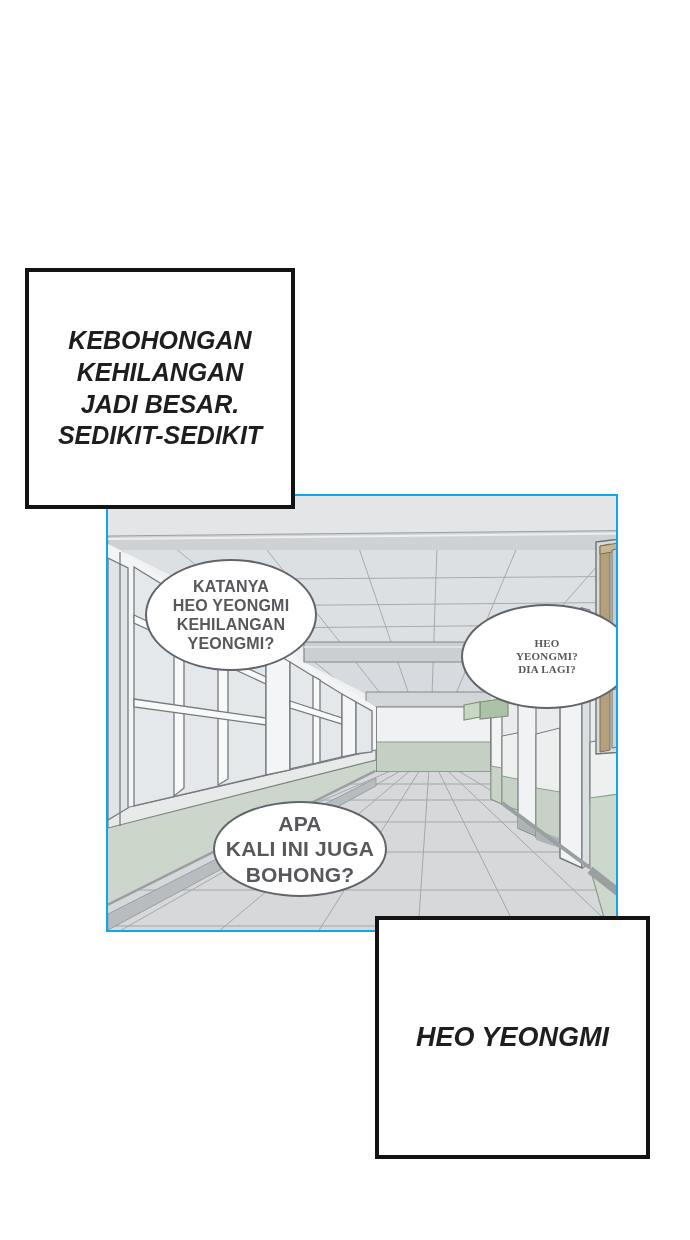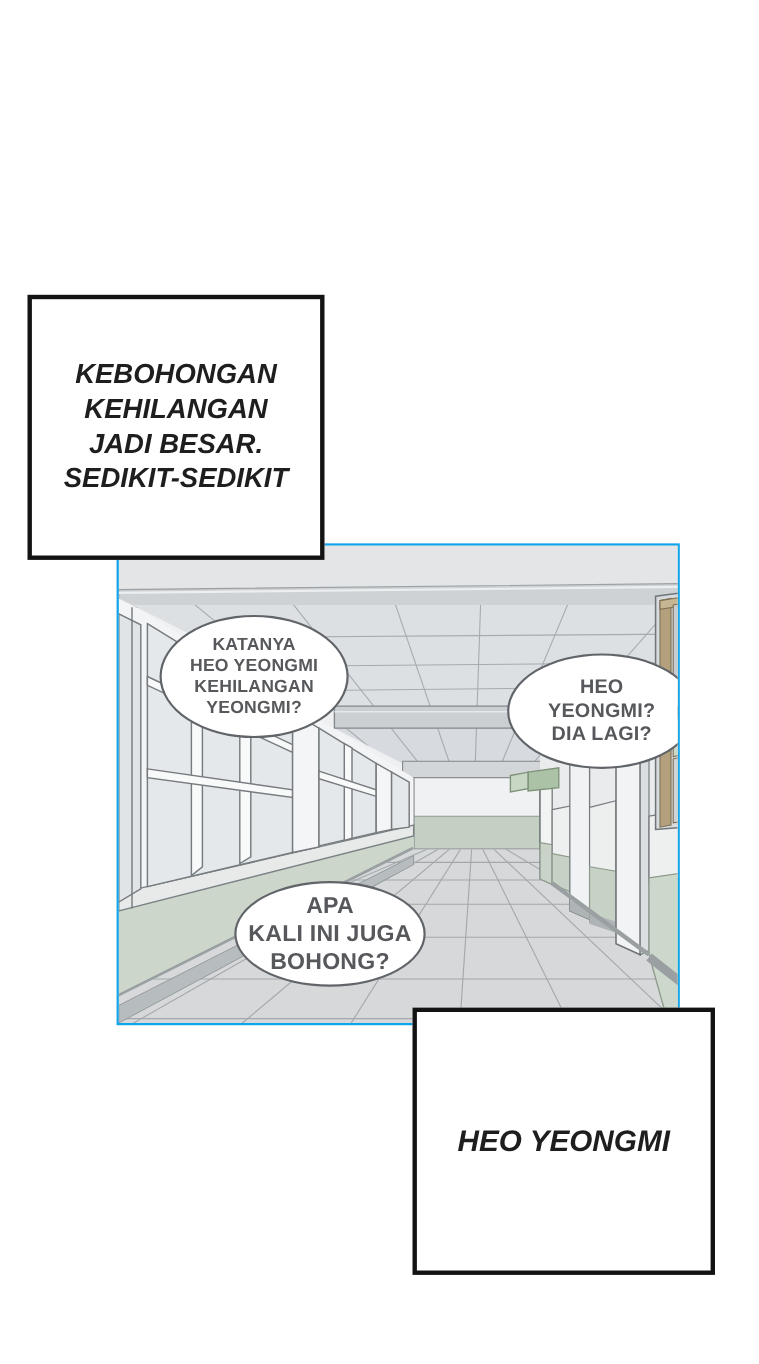--- a/index.html
+++ b/index.html
@@ -15,21 +15,21 @@
   }
   .panel svg{position:absolute;left:0;top:0;}
   
   .bubble{
     position:absolute;border:2px solid #61656a;border-radius:50%;
     background:#ffffff;display:flex;flex-direction:column;align-items:center;justify-content:center;
     text-align:center;color:#56585b;font-weight:700;letter-spacing:.2px;z-index:3;
   }
   .bubble .ln{line-height:1.2;white-space:nowrap;}
   .bubble-left  {left:37px; top:63px;  width:168px;height:108px;font-size:16px;}
-  .bubble-right {left:353px;top:98px;  width:168px;height:101px;font-size:18px;}
+  .bubble-right {left:353px;top:108px;  width:168px;height:101px;font-size:11px;font-family:Liberation Serif, serif;}
   .bubble-bottom{left:105px;top:305px; width:170px;height:92px; font-size:21px;}
   
   .nbox{
     position:absolute;box-sizing:border-box;border:4px solid #131313;background:#ffffff;
     display:flex;flex-direction:column;align-items:center;justify-content:center;
     text-align:center;color:#1e1e1e;font-style:italic;font-weight:700;z-index:5;
   }
   .nbox .ln{line-height:1.27;white-space:nowrap;}
   .nbox-top   {left:25px; top:268px;width:270px;height:241px;font-size:25px;}
   .nbox-bottom{left:375px;top:916px;width:275px;height:243px;font-size:27px;}

